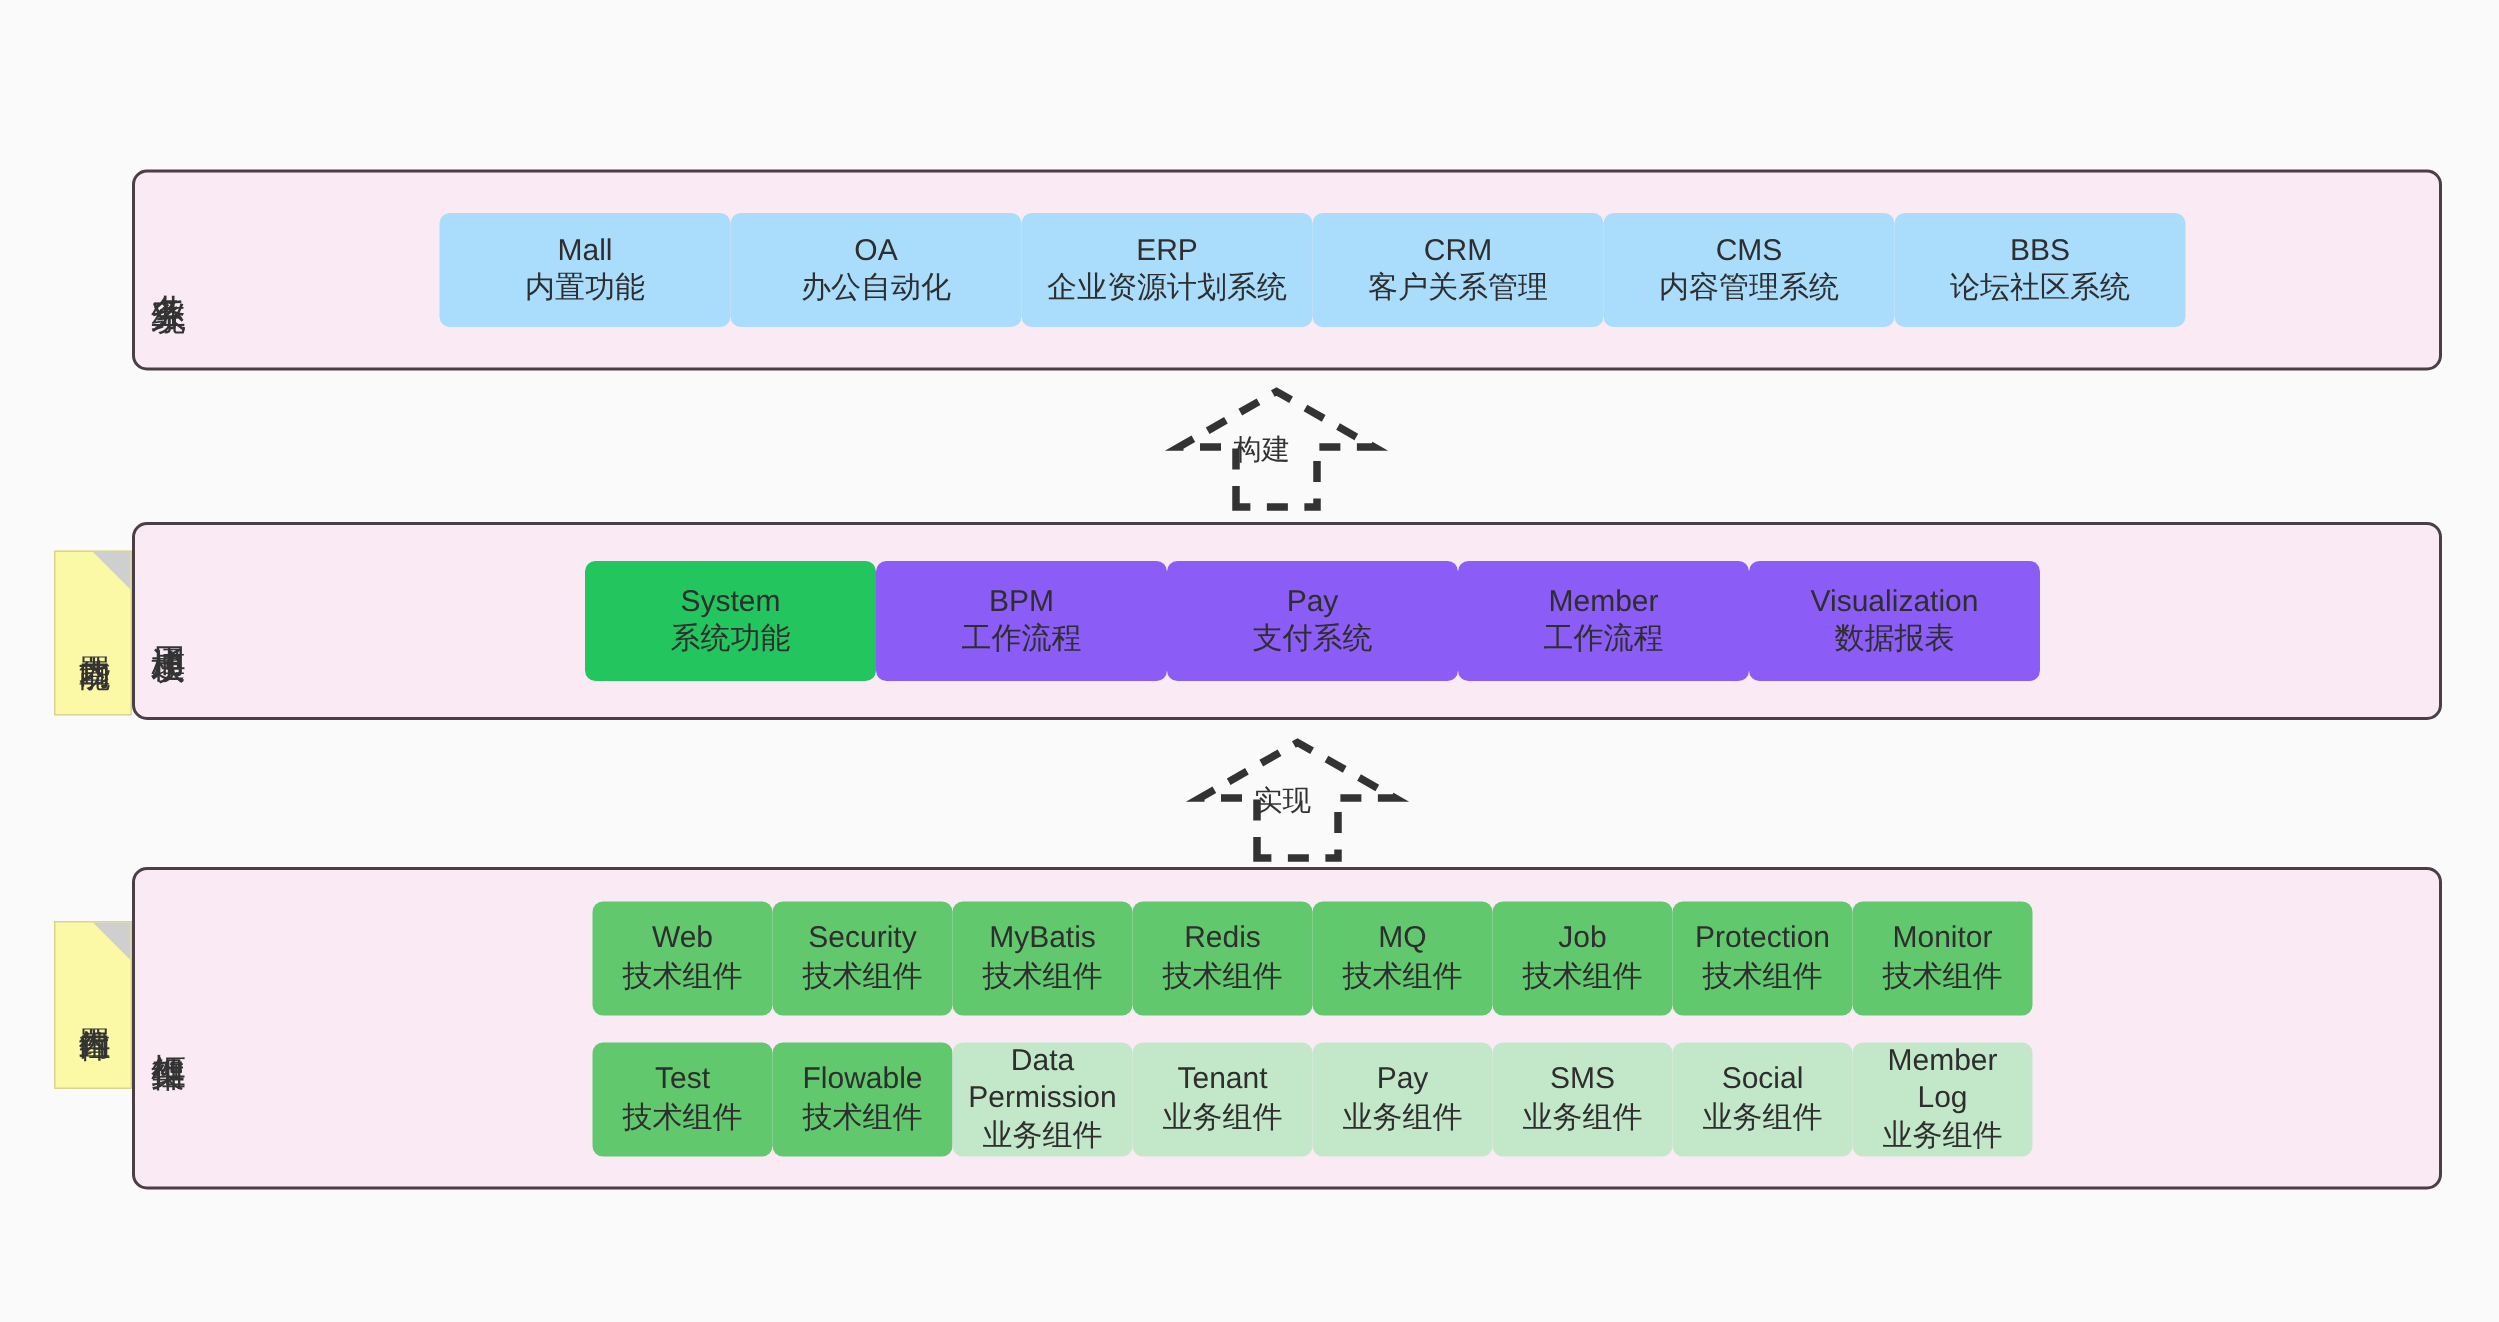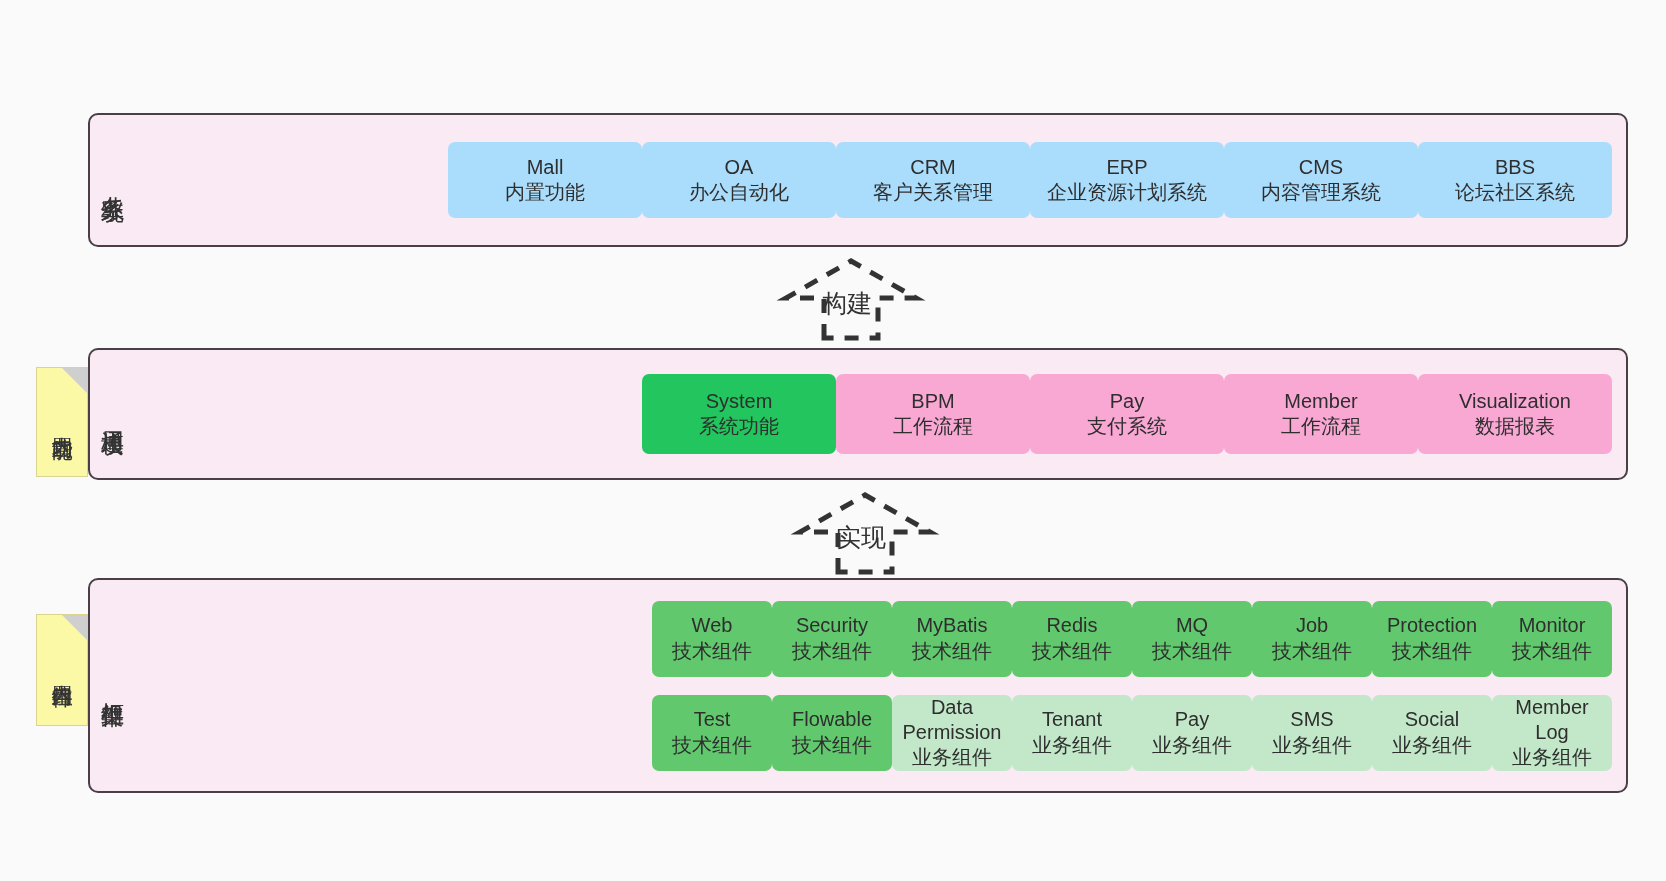--- a/index.html
+++ b/index.html
@@ -53,21 +53,21 @@
     display: flex;
     flex-direction: column;
     justify-content: center;
     gap: 18px;
     padding: 0 14px 0 4px;
   }
   .node-row {
     display: flex;
     flex-direction: row;
     gap: 0;
-    justify-content: flex-end;
+    justify-content: center;
   }
 
   
   .node {
     box-sizing: border-box;
     border-radius: 7px;
     display: flex;
     flex-direction: column;
     align-items: center;
     justify-content: center;
@@ -79,21 +79,21 @@
     user-select: none;
   }
   .node .n-en { display: block; }
   .node .n-cn { display: block; }
 
   
   .row-biz .node { height: 76px; width: 194px; background: #aadcfb; }
   
   .row-mod .node { height: 80px; width: 194px; }
   .c-red      { background: #22c55e; }
-  .c-pink     { background: #f9a8d4; }
+  .c-pink     { background: #8b5cf6; }
   
   .row-fw .node { height: 76px; width: 120px; }
   .c-green    { background: #61c86e; }
   .c-lgreen   { background: #c3e8c9; }
 
   
   .note {
     position: absolute;
     width: 52px;
     background: #fbf8a6;
@@ -121,21 +121,21 @@
     border-left: 25px solid transparent;
   }
 
   
   .arrow {
     position: absolute;
   }
   .arrow svg { display: block; overflow: visible; }
   .arrow-label {
     position: absolute;
-    font-size: 25px;
+    font-size: 19px;
     color: #333333;
     background: transparent;
     white-space: nowrap;
     user-select: none;
   }
 </style>
 </head>
 <body>
 
 <div id="canvas">
@@ -146,26 +146,26 @@
       <div class="node-row row-biz">
         <div class="node">
           <span class="n-en">Mall</span>
           <span class="n-cn">内置功能</span>
         </div>
         <div class="node">
           <span class="n-en">OA</span>
           <span class="n-cn">办公自动化</span>
         </div>
         <div class="node">
+          <span class="n-en">ERP</span>
+          <span class="n-cn">企业资源计划系统</span>
+        </div>
+        <div class="node">
           <span class="n-en">CRM</span>
           <span class="n-cn">客户关系管理</span>
-        </div>
-        <div class="node">
-          <span class="n-en">ERP</span>
-          <span class="n-cn">企业资源计划系统</span>
         </div>
         <div class="node">
           <span class="n-en">CMS</span>
           <span class="n-cn">内容管理系统</span>
         </div>
         <div class="node">
           <span class="n-en">BBS</span>
           <span class="n-cn">论坛社区系统</span>
         </div>
       </div>

